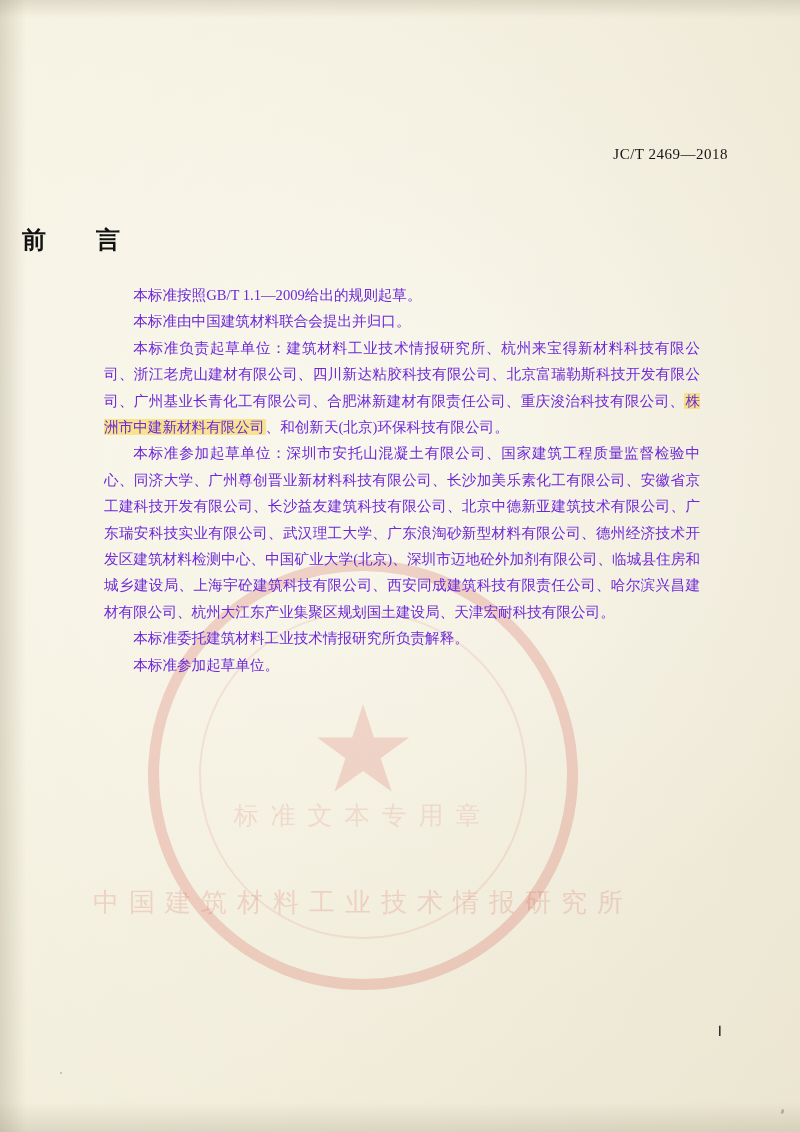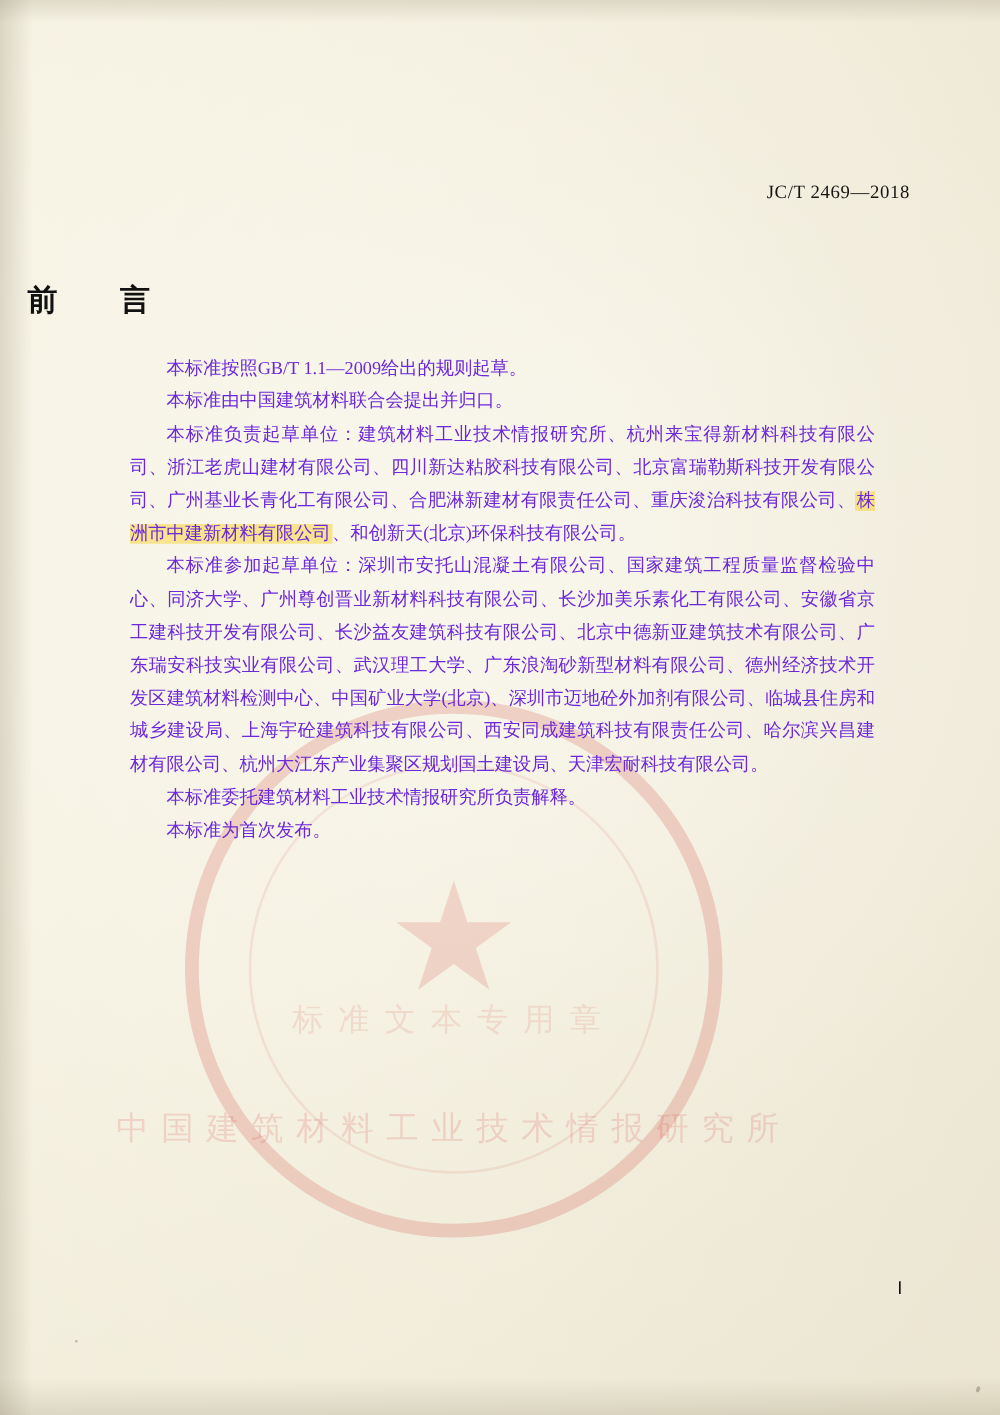--- a/index.html
+++ b/index.html
@@ -183,20 +183,20 @@
   <div class="doc-title">前   言</div>
 
   <div class="content">
     <p>本标准按照GB/T 1.1—2009给出的规则起草。</p>
     <p>本标准由中国建筑材料联合会提出并归口。</p>
     <p>
       <span>本标准负责起草单位：建筑材料工业技术情报研究所、杭州来宝得新材料科技有限公司、浙江老虎山建材有限公司、四川新达粘胶科技有限公司、北京富瑞勒斯科技开发有限公司、广州基业长青化工有限公司、合肥淋新建材有限责任公司、重庆浚治科技有限公司、</span><span class="hl">株洲市中建新材料有限公司</span><span>、和创新天(北京)环保科技有限公司。</span>
     </p>
     <p>本标准参加起草单位：深圳市安托山混凝土有限公司、国家建筑工程质量监督检验中心、同济大学、广州尊创晋业新材料科技有限公司、长沙加美乐素化工有限公司、安徽省京工建科技开发有限公司、长沙益友建筑科技有限公司、北京中德新亚建筑技术有限公司、广东瑞安科技实业有限公司、武汉理工大学、广东浪淘砂新型材料有限公司、德州经济技术开发区建筑材料检测中心、中国矿业大学(北京)、深圳市迈地砼外加剂有限公司、临城县住房和城乡建设局、上海宇砼建筑科技有限公司、西安同成建筑科技有限责任公司、哈尔滨兴昌建材有限公司、杭州大江东产业集聚区规划国土建设局、天津宏耐科技有限公司。</p>
     <p>本标准委托建筑材料工业技术情报研究所负责解释。</p>
-    <p>本标准为首次发布。</p>
+    <p>本标准参加起草单位。</p>
   </div>
 
   <div class="page-number">Ⅰ</div>
 
   <div class="speck speck1"></div>
   <div class="speck speck2"></div>
 </div>
 
 </body></html>

